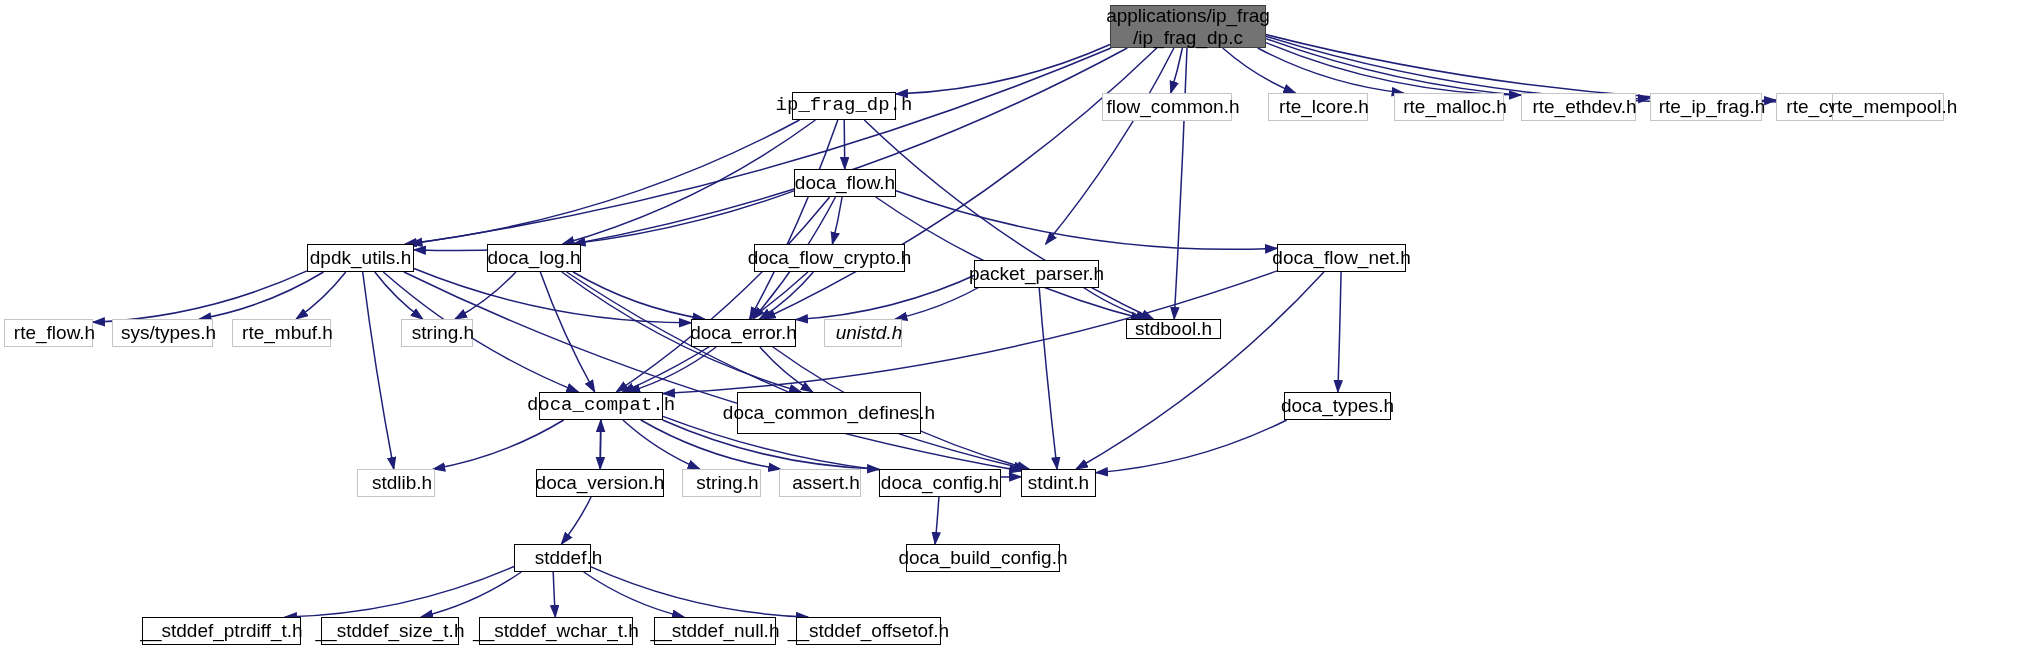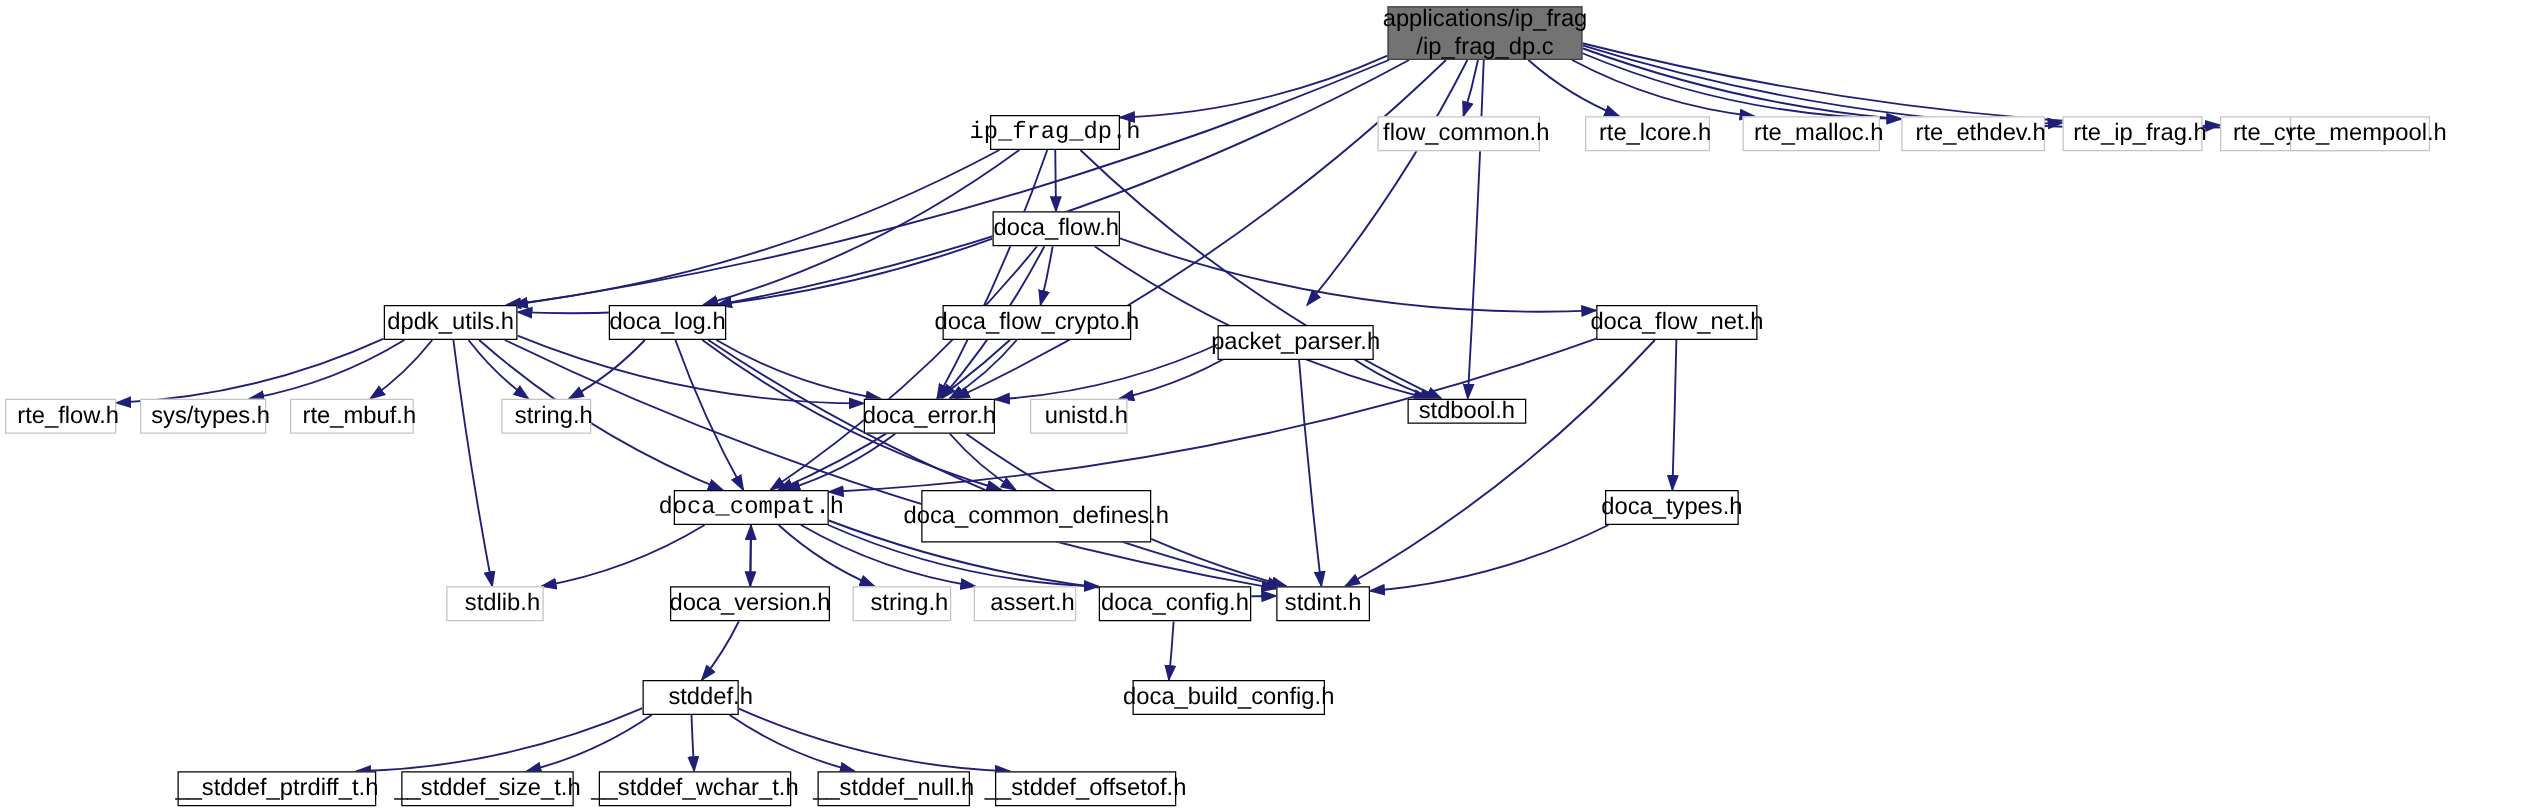--- a/index.html
+++ b/index.html
@@ -102,21 +102,21 @@
     <div class="node dark" style="left: 307px; top: 244px; width: 107px; height: 28px;">dpdk_utils.h</div>
     <div class="node dark" style="left: 487px; top: 244px; width: 94px; height: 28px;">doca_log.h</div>
     <div class="node dark" style="left: 754px; top: 244px; width: 151px; height: 28px;">doca_flow_crypto.h</div>
     <div class="node dark" style="left: 974px; top: 260px; width: 125px; height: 28px;">packet_parser.h</div>
     <div class="node dark" style="left: 1277px; top: 244px; width: 129px; height: 28px;">doca_flow_net.h</div>
     <div class="node light" style="left: 4px; top: 319px; width: 89px; height: 28px;">rte_flow.h</div>
     <div class="node light" style="left: 112px; top: 319px; width: 101px; height: 28px;">sys/types.h</div>
     <div class="node light" style="left: 232px; top: 319px; width: 99px; height: 28px;">rte_mbuf.h</div>
     <div class="node light" style="left: 401px; top: 319px; width: 72px; height: 28px;">string.h</div>
     <div class="node dark" style="left: 691px; top: 319px; width: 105px; height: 28px;">doca_error.h</div>
-    <div class="node light" style="left: 824px; top: 319px; width: 78px; height: 28px;">unistd.h</div>
+    <div class="node light" style="left: 824px; top: 319px; width: 78px; height: 28px; font-style: italic;">unistd.h</div>
     <div class="node dark" style="left: 1126px; top: 319px; width: 95px; height: 20px;">stdbool.h</div>
     <div class="node dark" style="left: 539px; top: 392px; width: 124px; height: 28px; font-family: Liberation Mono, monospace;">doca_compat.h</div>
     <div class="node dark" style="left: 737px; top: 392px; width: 184px; height: 42px;">doca_common_defines.h</div>
     <div class="node dark" style="left: 1284px; top: 392px; width: 107px; height: 28px;">doca_types.h</div>
     <div class="node light" style="left: 357px; top: 469px; width: 78px; height: 28px;">stdlib.h</div>
     <div class="node dark" style="left: 536px; top: 469px; width: 128px; height: 28px;">doca_version.h</div>
     <div class="node light" style="left: 682px; top: 469px; width: 79px; height: 28px;">string.h</div>
     <div class="node light" style="left: 779px; top: 469px; width: 82px; height: 28px;">assert.h</div>
     <div class="node dark" style="left: 879px; top: 469px; width: 122px; height: 28px;">doca_config.h</div>
     <div class="node dark" style="left: 1021px; top: 469px; width: 75px; height: 28px;">stdint.h</div>

